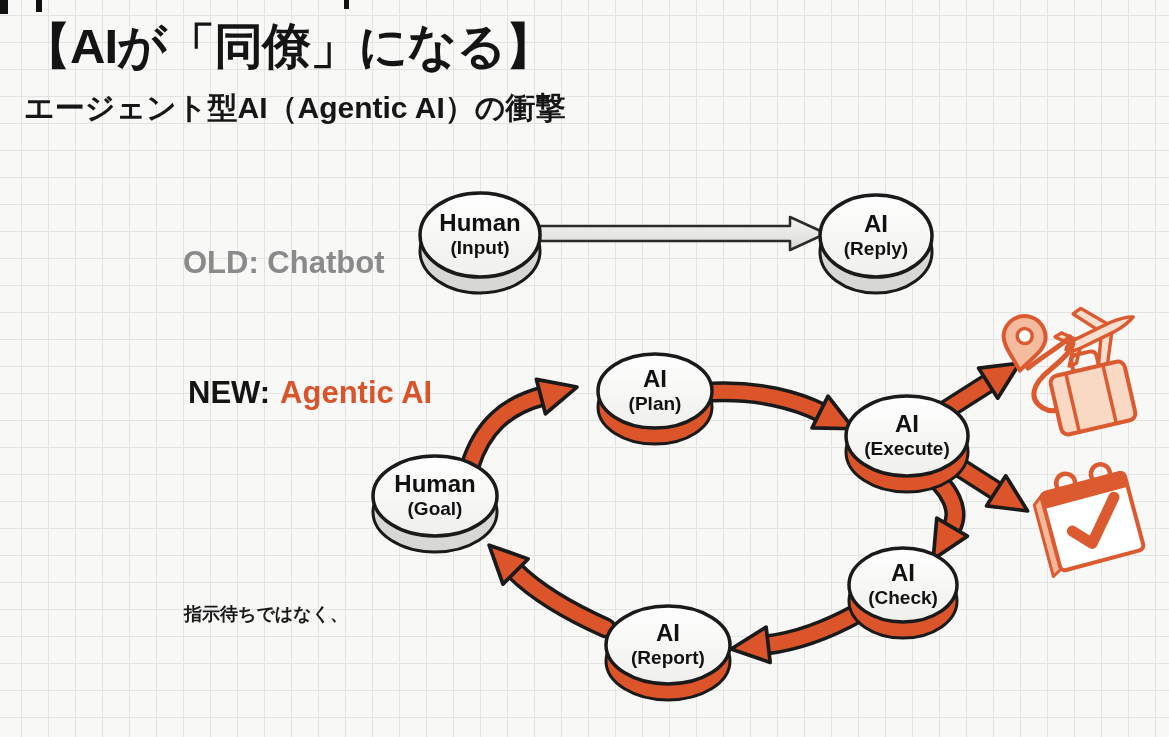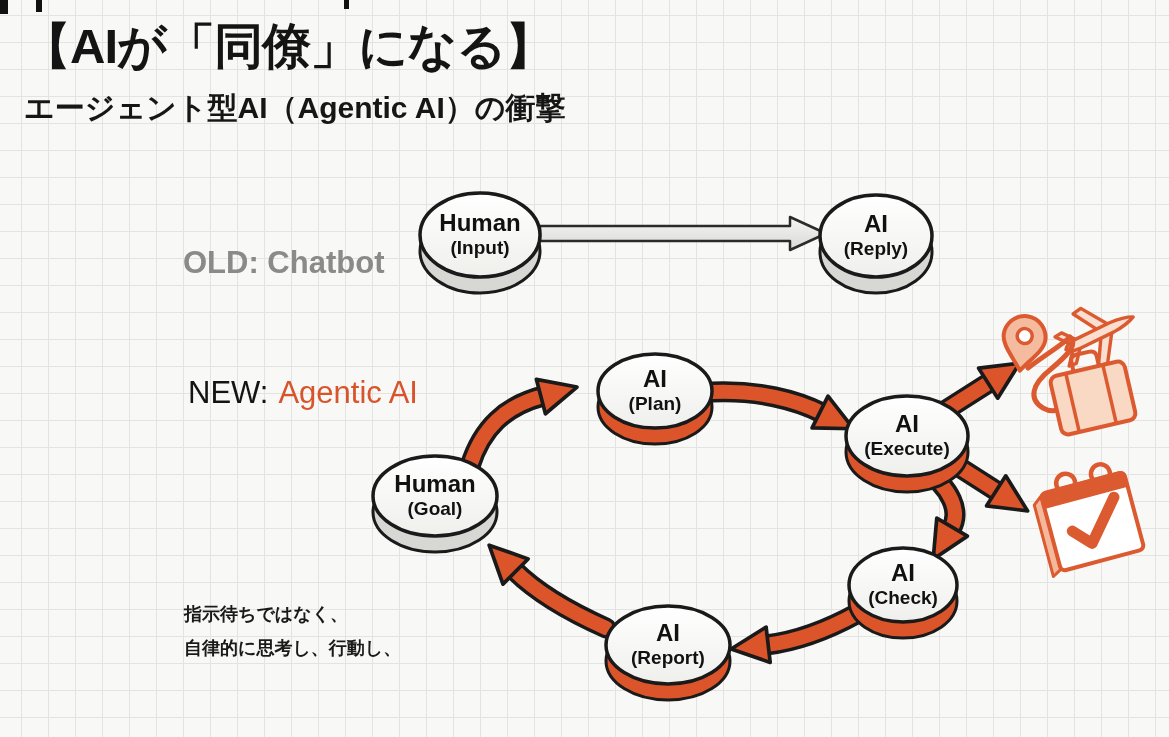--- a/index.html
+++ b/index.html
@@ -20,21 +20,21 @@
     color:#141414;white-space:nowrap;
   }
   .subtitle{
     left:24px;top:88px;font-size:30px;font-weight:800;letter-spacing:0px;
     color:#161616;white-space:nowrap;
   }
   .old-label{
     left:183px;top:221px;font-size:31px;font-weight:800;color:#8a8a8a;white-space:nowrap;margin-top:24px;
   }
   .new-label{
-    left:188px;top:375px;font-size:31px;font-weight:400;white-space:nowrap;
+    left:188px;top:375px;font-size:31px;font-weight:700;white-space:nowrap;
   }
   .new-label .accent{color:#d8542b;margin-left:10px;}
   .note{
     left:184px;top:597px;font-size:18px;font-weight:800;line-height:34px;color:#1a1a1a;
   }
   svg text{font-family:"Liberation Sans","DejaVu Sans",sans-serif;}
   .nl1{font-size:24px;font-weight:800;fill:#111;}
   .nl2{font-size:19px;font-weight:800;fill:#111;}
 </style>
 </head>
@@ -188,16 +188,15 @@
   <div class="abs subtitle">エージェント型AI（Agentic AI）の衝撃</div>
 
   <div class="abs old-label">OLD: Chatbot</div>
 
   <div class="abs new-label">
     <span>NEW:</span><span class="accent">Agentic AI</span>
   </div>
 
   <div class="abs note">
     <div>指示待ちではなく、</div>
-    <div>自律的に思考し、行動し、</div>
   </div>
 
 </div>
 
 </body></html>

